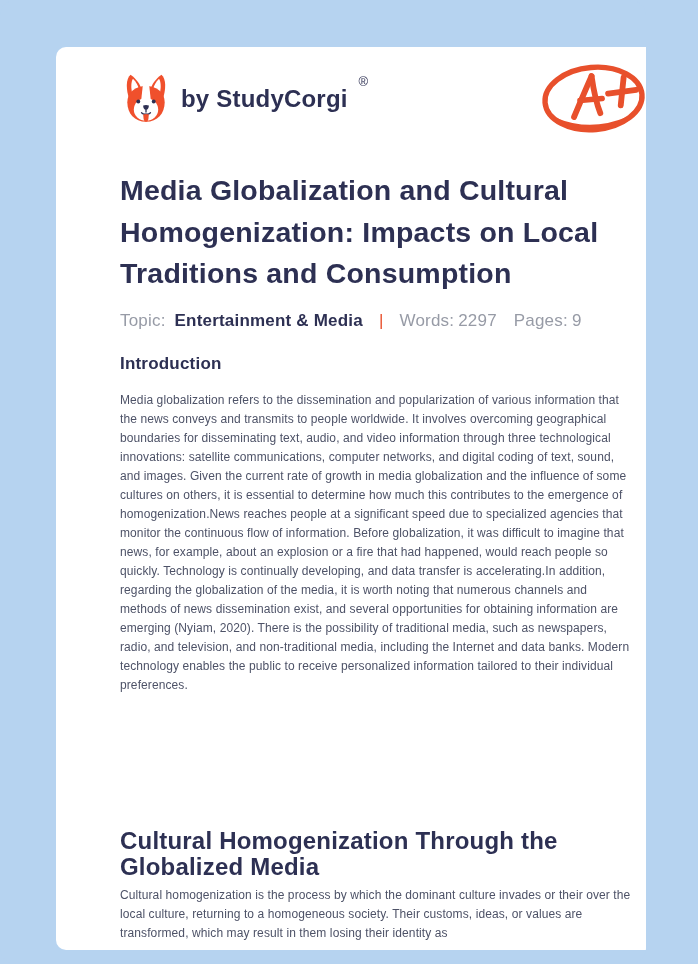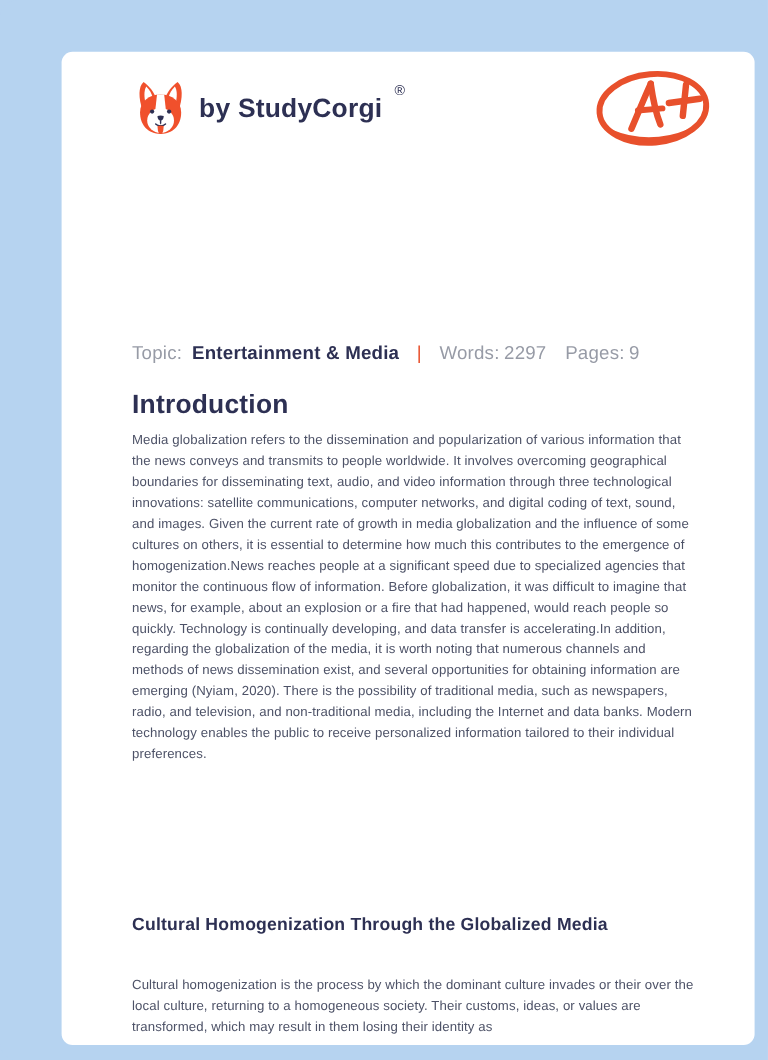--- a/index.html
+++ b/index.html
@@ -1,17 +1,17 @@
 <!DOCTYPE html>
 <html><head>
 <meta charset="utf-8">
 <style>
   html,body{margin:0;padding:0;background:#b6d3f0;}
   .page{
-    position:relative;width:698px;height:964px;overflow:hidden;
+    position:relative;width:646px;height:964px;overflow:hidden;
     background:#b6d3f0;font-family:"Liberation Sans",sans-serif;border-radius:16px;
   }
   .card{
     position:absolute;left:56px;top:47px;width:630px;height:903px;
     background:#ffffff;border-radius:10px;
   }
   .brand{position:absolute;left:120px;top:70px;display:flex;align-items:center;gap:9px;}
   .corgi{width:52px;height:58px;display:block;}
   .brand-text{font-size:24px;font-weight:bold;color:#2d3053;letter-spacing:.2px;}
   .reg{font-size:13px;color:#2d3053;align-self:flex-start;margin-top:4px;margin-left:2px;font-weight:normal;}
@@ -19,22 +19,22 @@
   .title{
     position:absolute;left:120px;top:170px;width:516px;margin:0;
     font-size:28.5px;line-height:41.5px;font-weight:bold;color:#2d3053;letter-spacing:.2px;
   }
   .meta{position:absolute;left:120px;top:311px;font-size:17px;color:#979ba6;letter-spacing:.2px;}
   .meta .topic-link{color:#2d3053;font-weight:bold;text-decoration:none;cursor:pointer;}
   .meta .sep{color:#e8502c;margin:0 11px;}
   .meta .lbl{margin-right:4px;}
   .meta .grp{margin-right:12px;}
   .h2{position:absolute;left:120px;margin:0;color:#2d3053;font-weight:bold;letter-spacing:.2px;}
-  .intro-h{top:354px;font-size:24px;}
-  .cult-h{top:828px;font-size:16px;line-height:26px;width:516px;}
+  .intro-h{top:354px;font-size:17px;}
+  .cult-h{top:828px;font-size:24px;line-height:26px;width:516px;}
   .body{
     position:absolute;left:120px;width:512px;margin:0;
     font-size:12px;line-height:19px;color:#4d5267;letter-spacing:.1px;
   }
   .p1{top:391px;}
   .p2{top:886px;}
 </style>
 </head>
 <body>
 
@@ -66,20 +66,21 @@
       <ellipse cx="55" cy="38" rx="50" ry="32" stroke-width="5.5" transform="rotate(-5 55 38)"></ellipse>
       <path d="M16 60 Q52 75 90 59" stroke-width="4.5"></path>
       <path d="M35 57 C41 43 47 28 53 15" stroke-width="6"></path>
       <path d="M53 15 C55 29 58 43 62 53" stroke-width="6"></path>
       <path d="M41 40 L64 38" stroke-width="5.5"></path>
       <path d="M70 33 L99 29" stroke-width="6"></path>
       <path d="M86 16 L83 45" stroke-width="6"></path>
     </g>
   </svg>
 
+  <h1 class="title">Media Globalization and Cultural Homogenization: Impacts on Local Traditions and Consumption</h1>
 
   <div class="meta">
     <span class="lbl">Topic:</span>
     <a class="topic-link">Entertainment &amp; Media</a>
     <span class="sep">|</span>
     <span class="grp">
       <span class="lbl">Words:</span><span>2297</span>
     </span>
     <span class="grp">
       <span class="lbl">Pages:</span><span>9</span>

